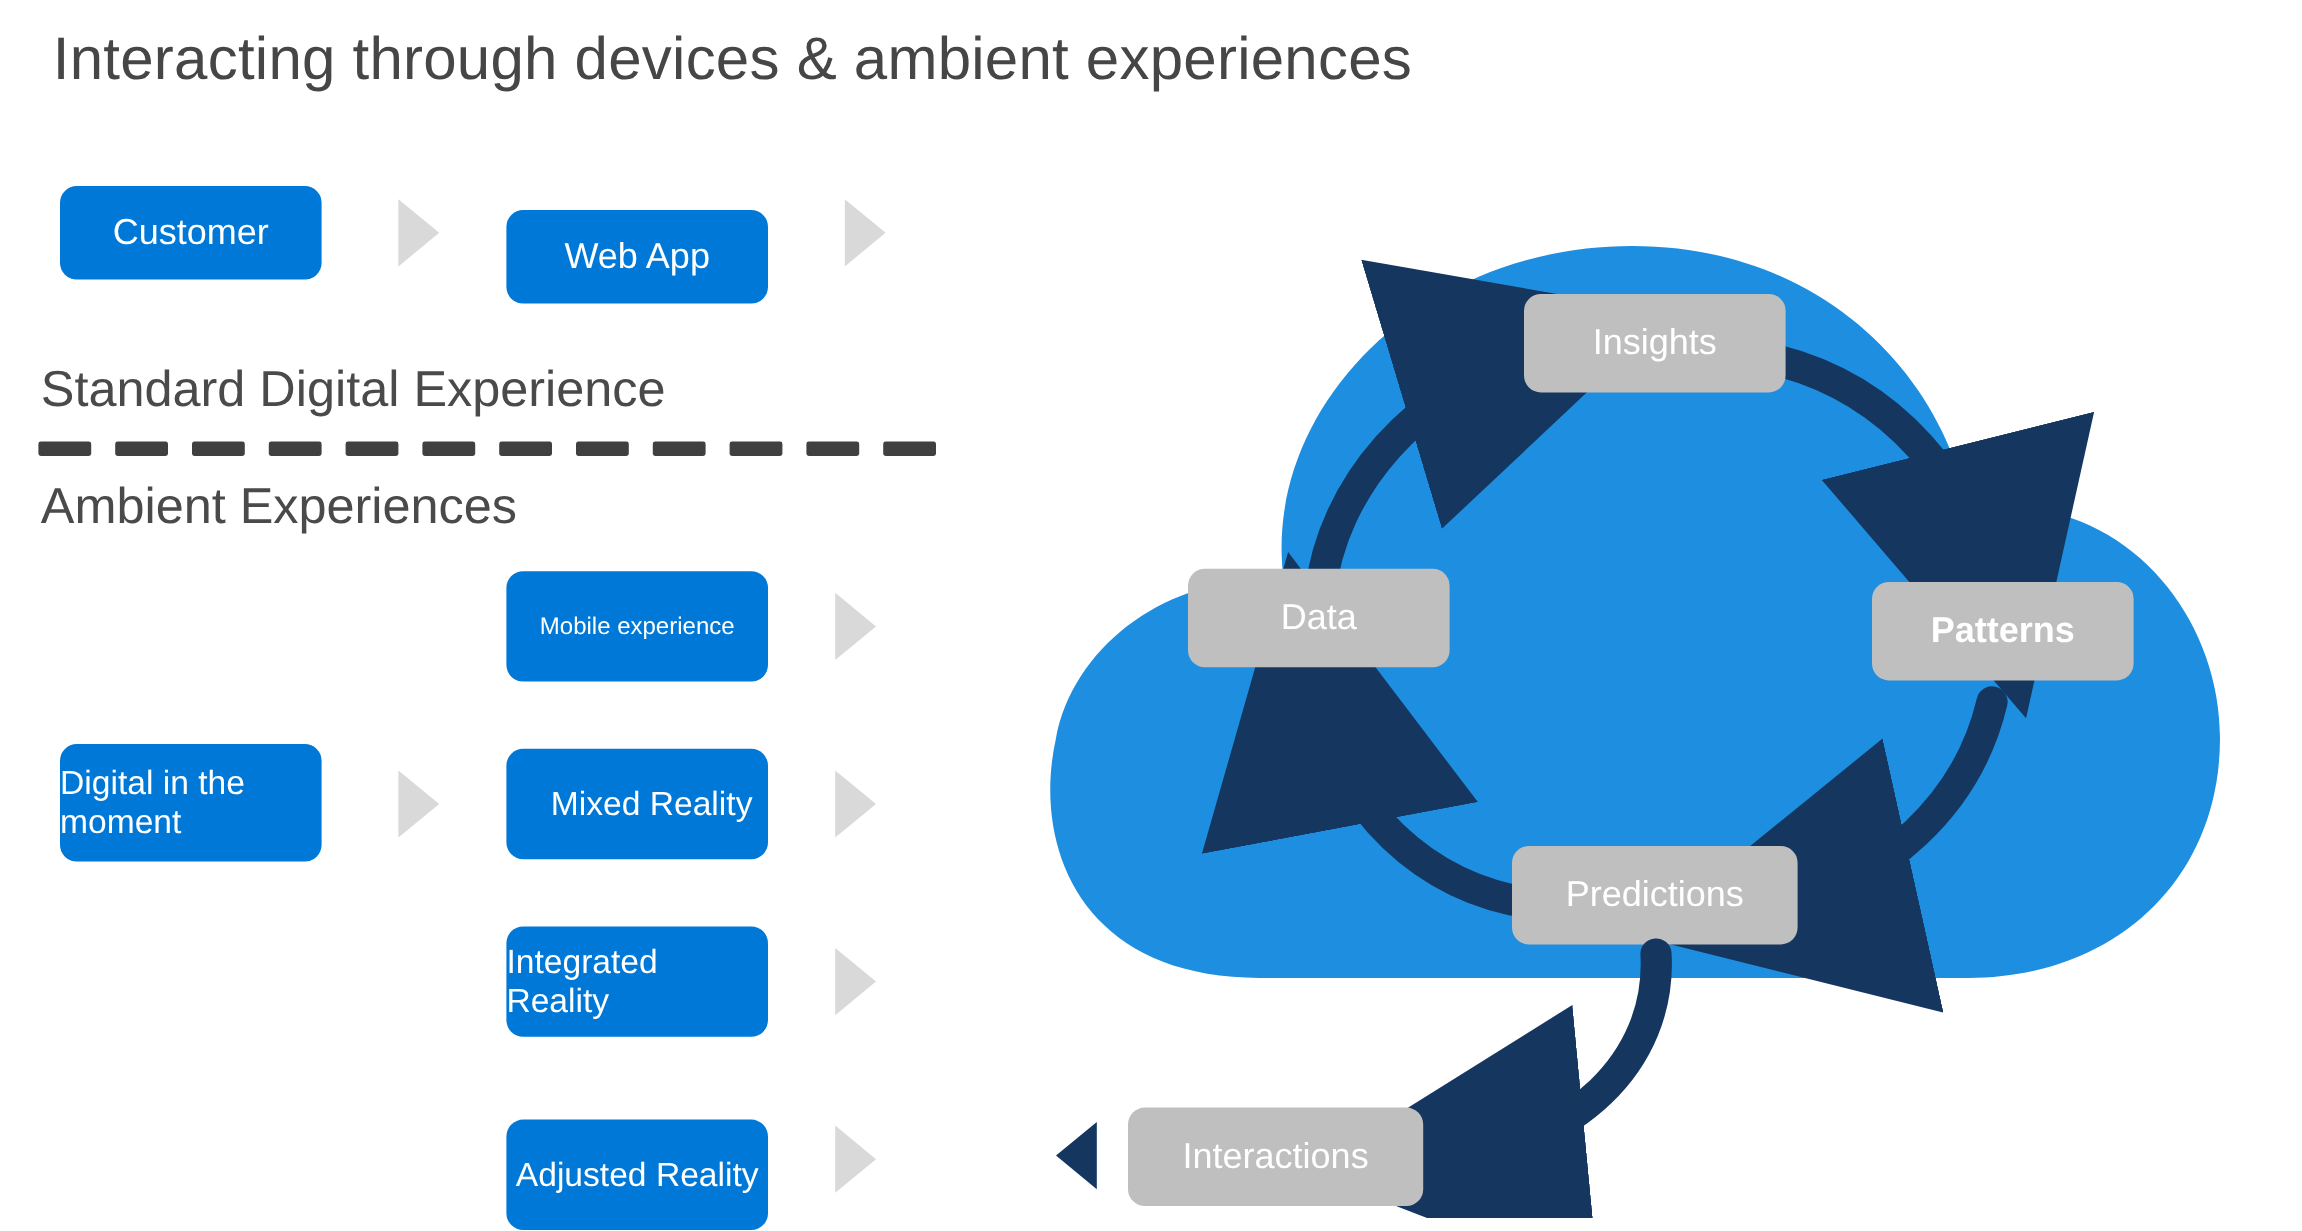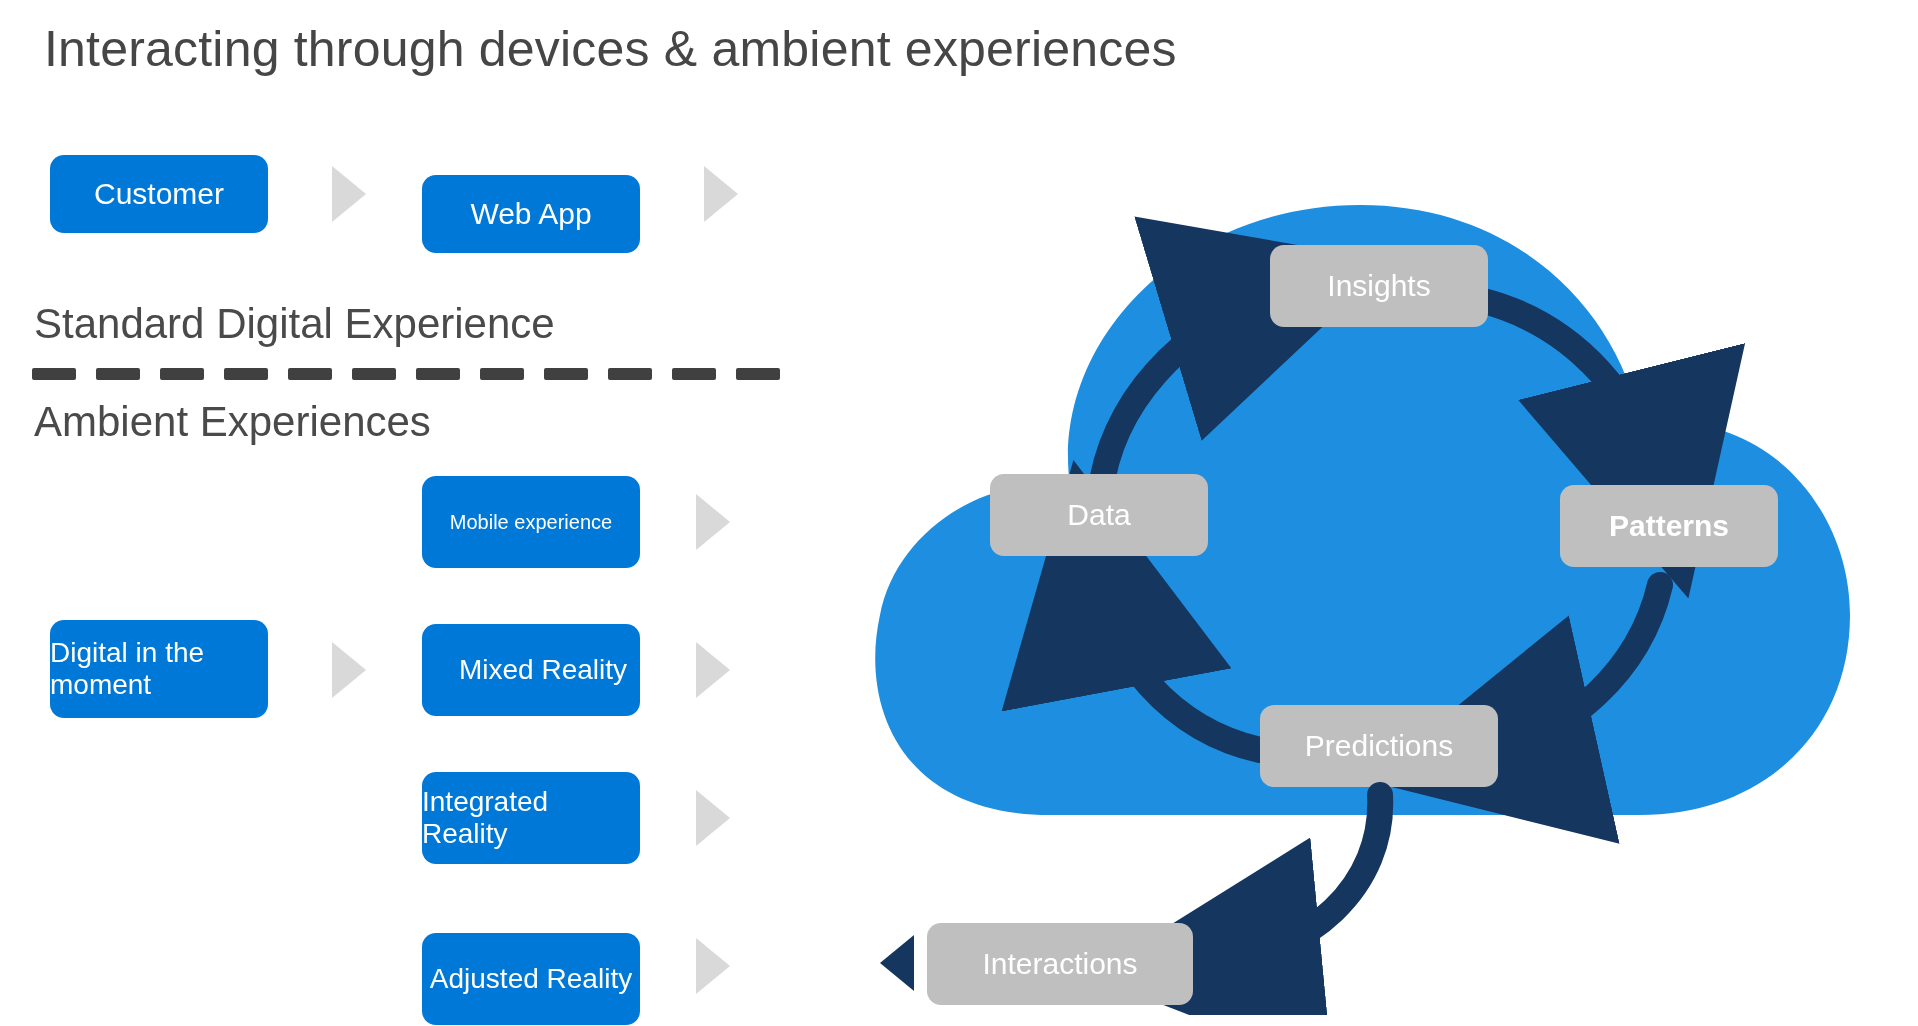--- a/index.html
+++ b/index.html
@@ -164,21 +164,21 @@
 
     <svg width="1030" height="900" viewBox="0 0 1030 900" style="position:absolute; left:0; top:0;">
       <defs>
         <marker id="ah2" viewBox="0 0 12 12" refX="6" refY="6" markerWidth="9" markerHeight="9" orient="auto">
           <path d="M0,0 L12,6 L0,12 Z" fill="#14365f"></path>
         </marker>
       </defs>
       <path d="M 540 680 C 545 770 470 840 365 850" fill="none" stroke="#14365f" stroke-width="26" stroke-linecap="round" marker-end="url(#ah2)"></path>
     </svg>
 
-    <div class="box gray abs" style="left:87px; top:808px; width:266px; height:82px;">Interactions</div>
+    <div class="box gray abs" style="left:100px; top:808px; width:246px; height:82px;">Interactions</div>
 
     <div class="abs" style="left:40px; top:820px; width:0;height:0;
                              border-top:28px solid transparent;
                              border-bottom:28px solid transparent;
                              border-right:34px solid #14365f;"></div>
   </div>
 
 </div>
 
 </body></html>

